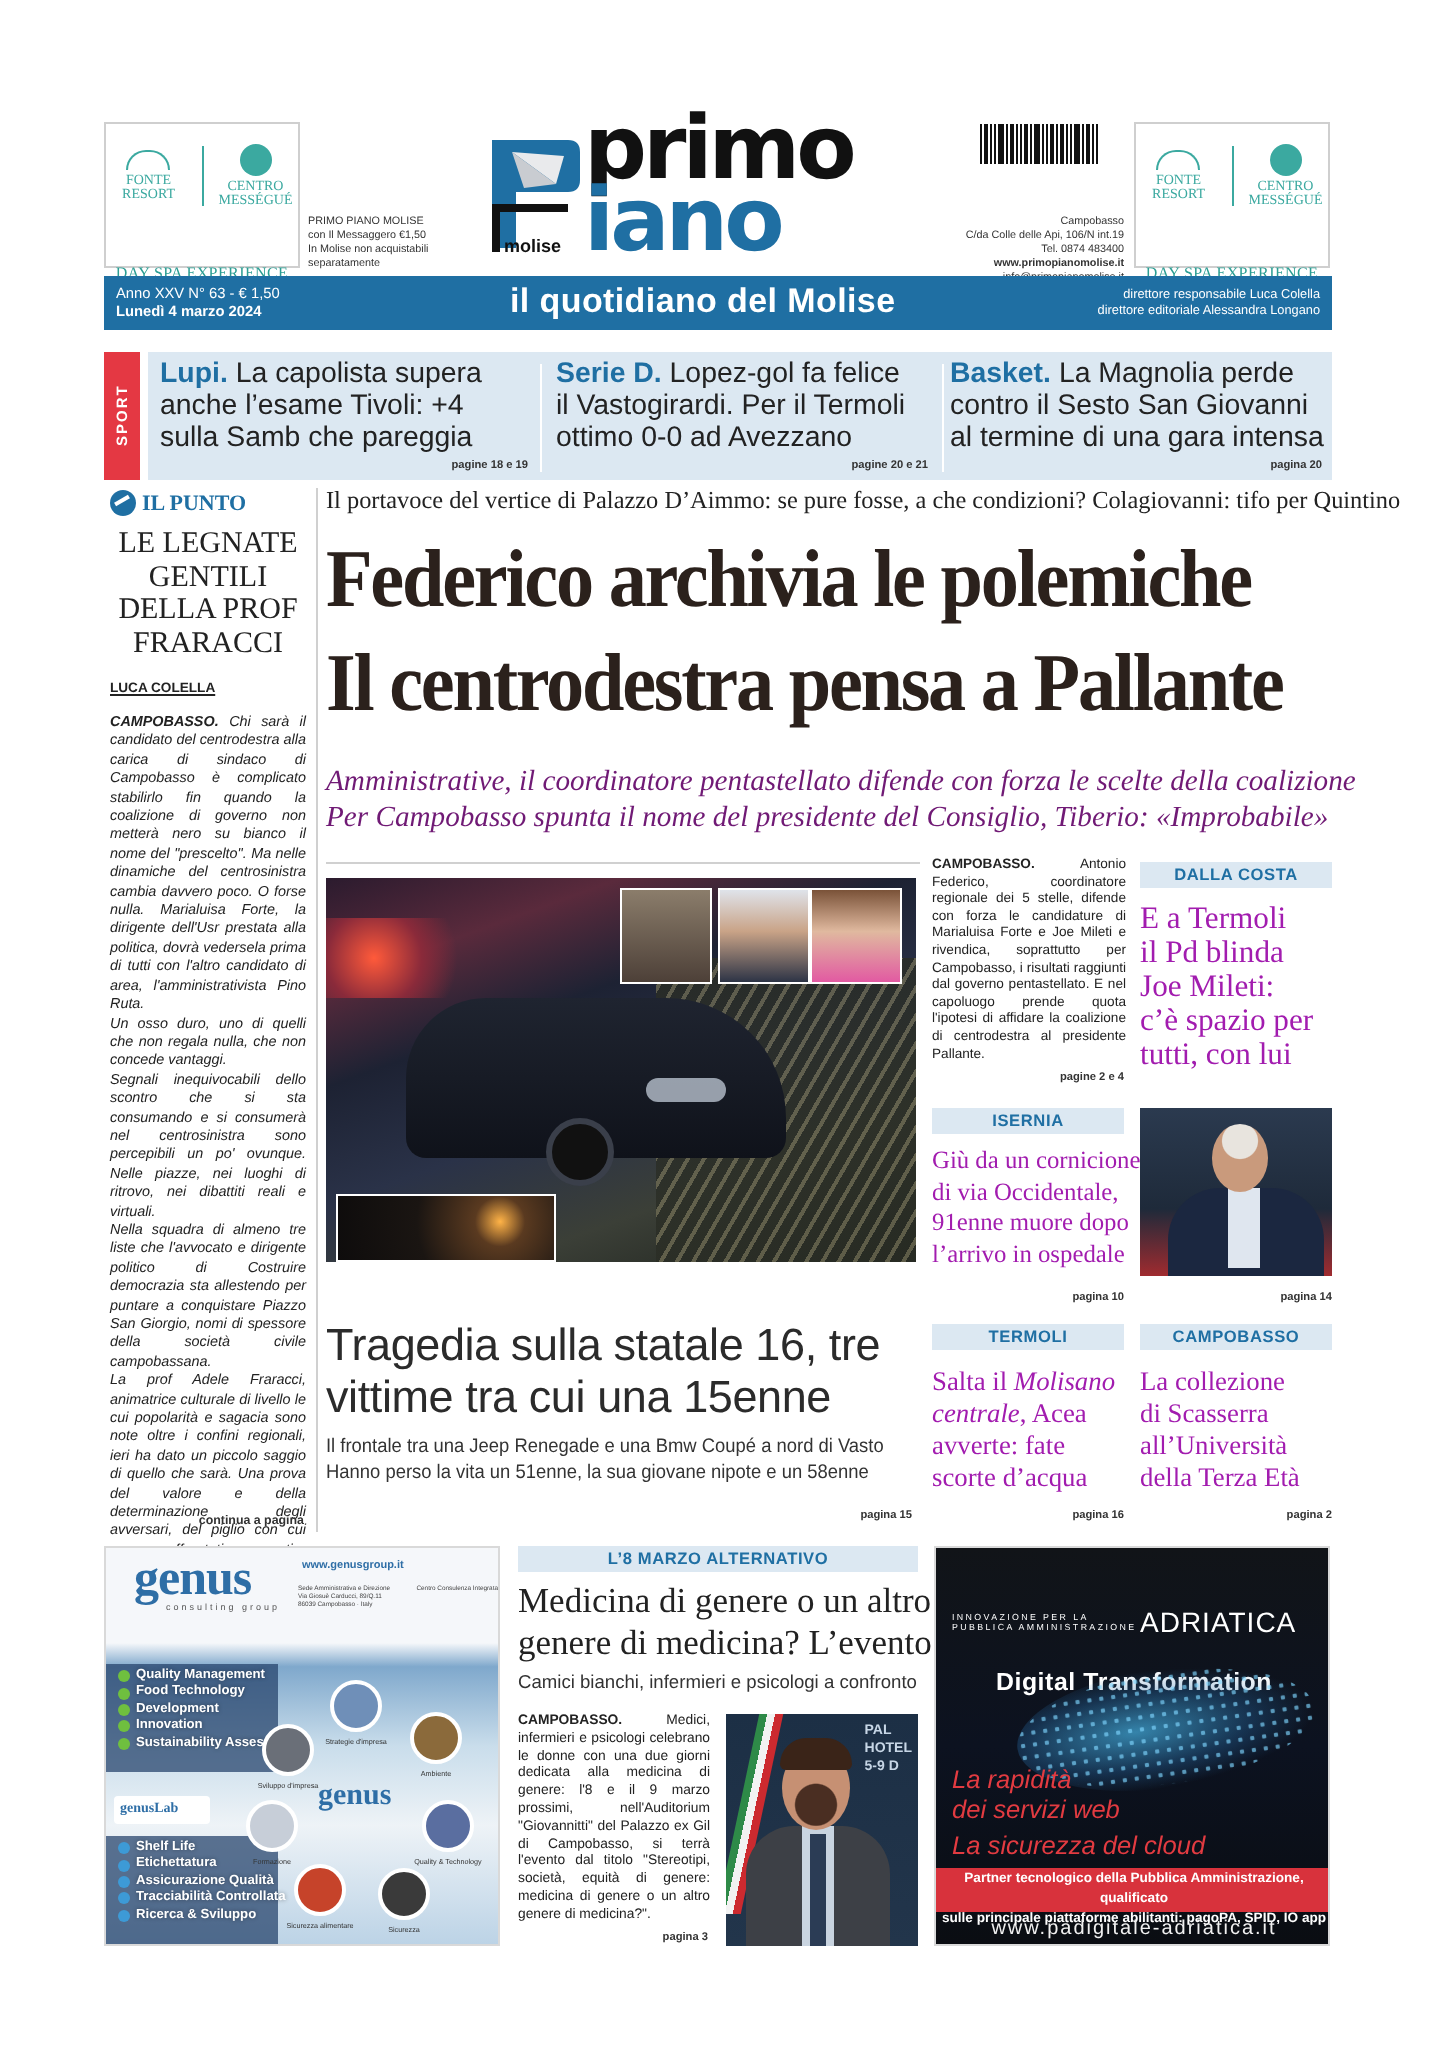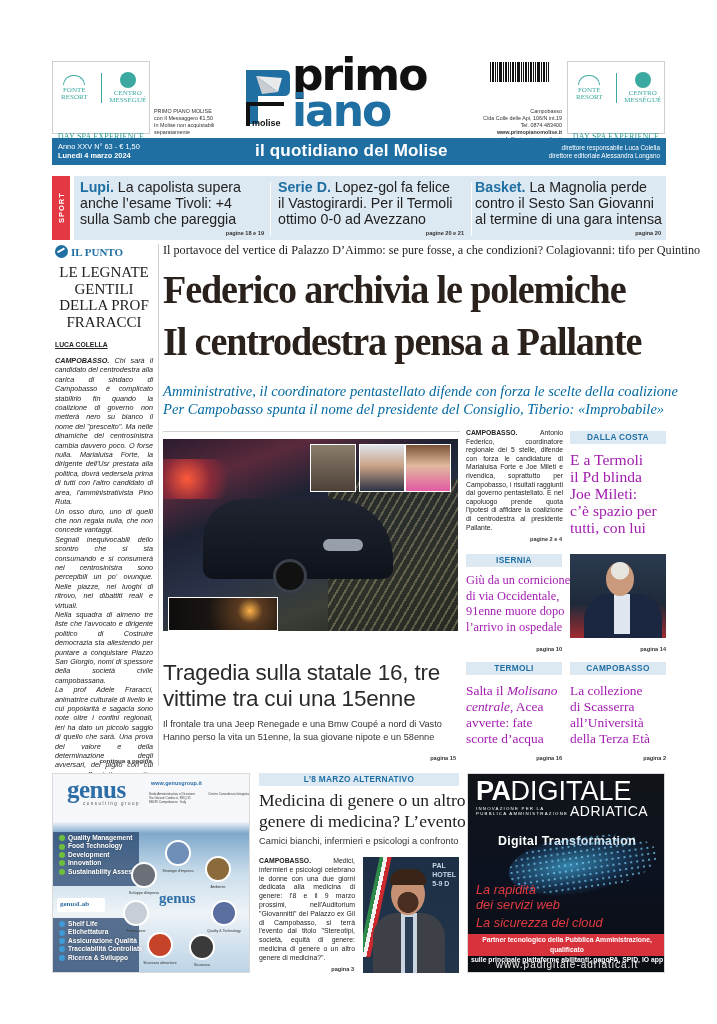--- a/index.html
+++ b/index.html
@@ -47,21 +47,21 @@
   .il-punto .lbl { font-family: "Liberation Serif", serif; font-weight: bold; font-size: 11px; color: #1f6fa3; }
   .edit-title { font-family: "Liberation Serif", serif; font-size: 15px; line-height: 16.5px; text-align: center; color: #222; }
   .author { font-size: 6.8px; font-weight: bold; text-decoration: underline; color: #222; }
   .body-text { font-size: 7.2px; line-height: 9.4px; text-align: justify; color: #222; hyphens: auto; }
   .body-text b { font-weight: bold; }
   .vrule { background: #d0d0d0; width: 1px; }
 
   
   .overline { font-family: "Liberation Serif", serif; font-size: 12.2px; color: #222; white-space: nowrap; }
   .headline { font-family: "Liberation Serif", serif; font-weight: bold; font-size: 41px; line-height: 46px; color: #2b211c; letter-spacing: -1.2px; white-space: nowrap; transform: scaleX(.93); transform-origin: left; }
-  .subhead { font-family: "Liberation Serif", serif; font-style: italic; font-size: 14.6px; line-height: 17px; color: #0369a1; white-space: nowrap; }
+  .subhead { font-family: "Liberation Serif", serif; font-style: italic; font-size: 14.6px; line-height: 17px; color: #701a75; white-space: nowrap; }
   .hrule { height: 1px; background: #d0d0d0; }
 
   
   .photo { background: linear-gradient(160deg, #2b1b2e 0%, #5a2a3c 18%, #1d2233 35%, #2a3248 55%, #3b3f37 75%, #1a1f1a 100%); overflow: hidden; }
   .car { position: absolute; left: 40px; top: 60px; width: 190px; height: 80px; background: linear-gradient(180deg, #1f2430 0%, #0f121a 100%); border-radius: 40px 60px 10px 10px; }
   .car-wheel { position: absolute; left: 110px; top: 120px; width: 34px; height: 34px; border-radius: 50%; background: #111; border: 3px solid #3a3f4a; }
   .headlight { position: absolute; left: 160px; top: 100px; width: 40px; height: 12px; background: #cfd8e6; border-radius: 6px; opacity: .7; }
   .weeds { position: absolute; right: 0; top: 40px; width: 130px; height: 160px; background: repeating-linear-gradient(120deg, #6d6a52 0 2px, #2a2d25 2px 7px); opacity: .8; }
   .lights { position: absolute; left: 0; top: 20px; width: 80px; height: 40px; background: radial-gradient(circle at 30% 50%, #ff5a3a 0%, #8a2a3a 40%, transparent 70%); }
   .portrait { position: absolute; border: 1.5px solid #fff; }
@@ -419,21 +419,20 @@
     <div>5-9 D</div>
   </div>
   <div class="doc-body"></div>
   <div class="doc-shirt"></div>
   <div class="doc-tie"></div>
   <div class="doc-head"></div>
   <div class="doc-hair"></div>
 </div>
 
 <div class="abs pad" style="left:467px;top:773px;width:198px;height:200px;">
-  <div class="abs pa" style="left:8px;top:4px;"><span>PA</span><span class="thin">DIGITALE</span></div>
   <div class="abs innov" style="left:8px;top:32px;">
     <div>INNOVAZIONE PER LA</div>
     <div>PUBBLICA AMMINISTRAZIONE</div>
   </div>
   <div class="abs adriatica" style="left:102px;top:30px;">ADRIATICA</div>
   <div class="abs dt" style="left:0;top:60px;width:198px;text-align:center;">Digital Transformation</div>
   <div class="cheetah"></div>
   <div class="dots"></div>
   <div class="abs red-it" style="left:8px;top:108px;">
     <div>La rapidità</div>

